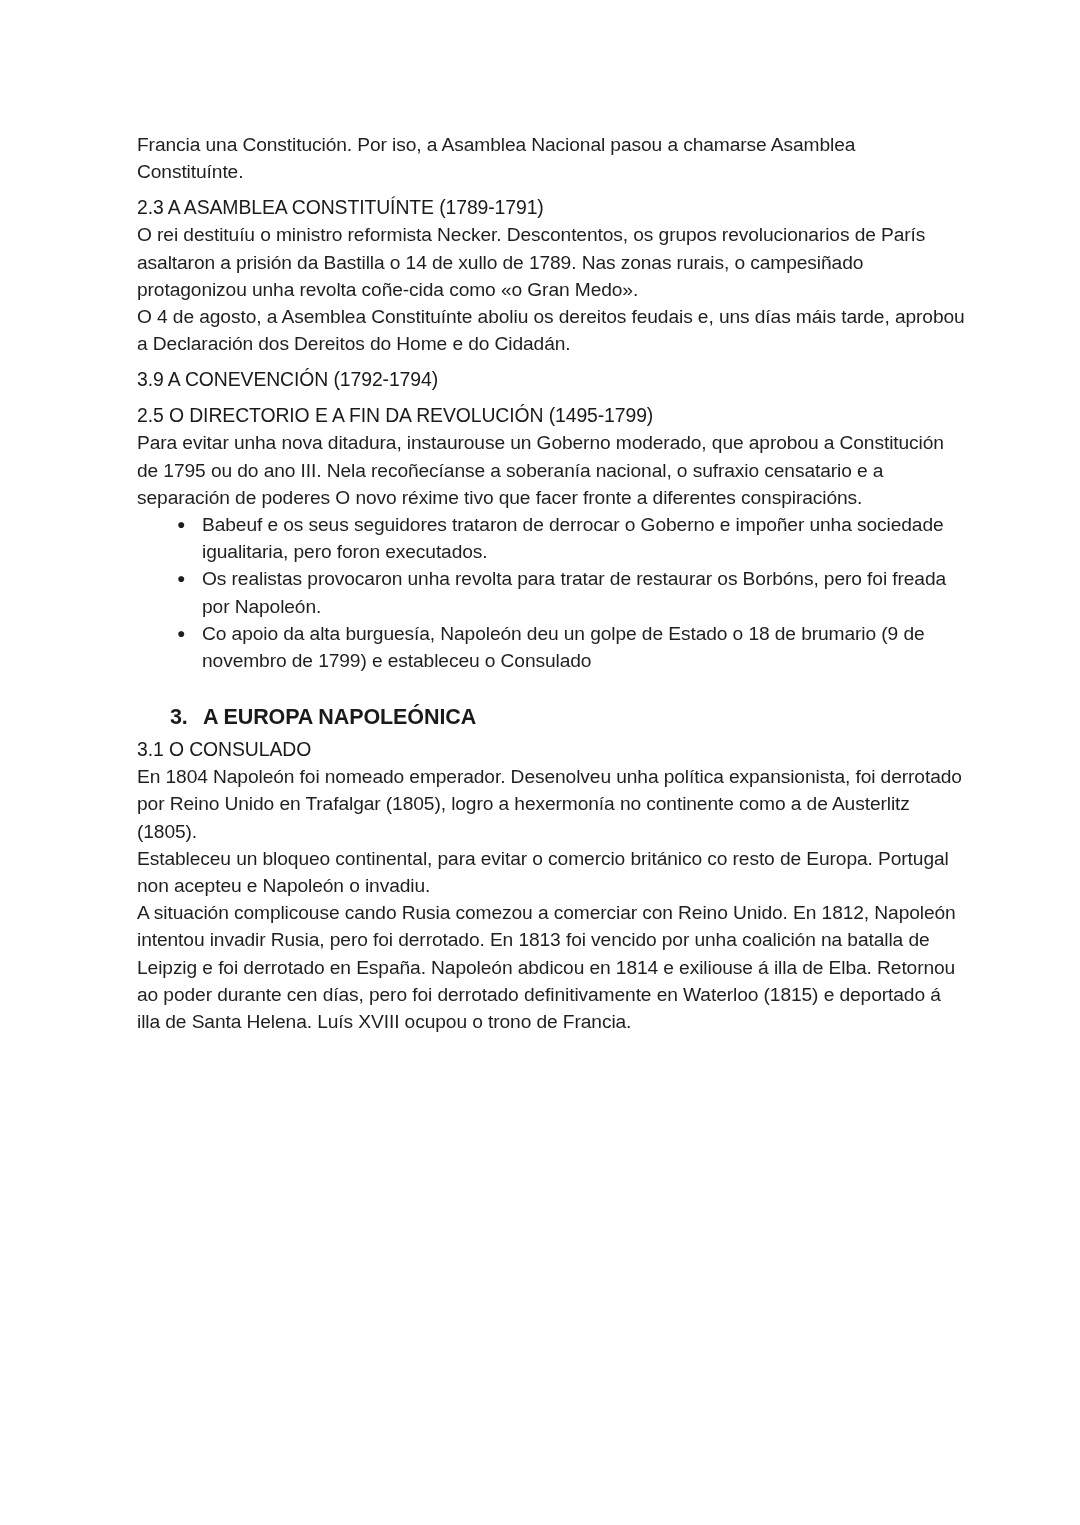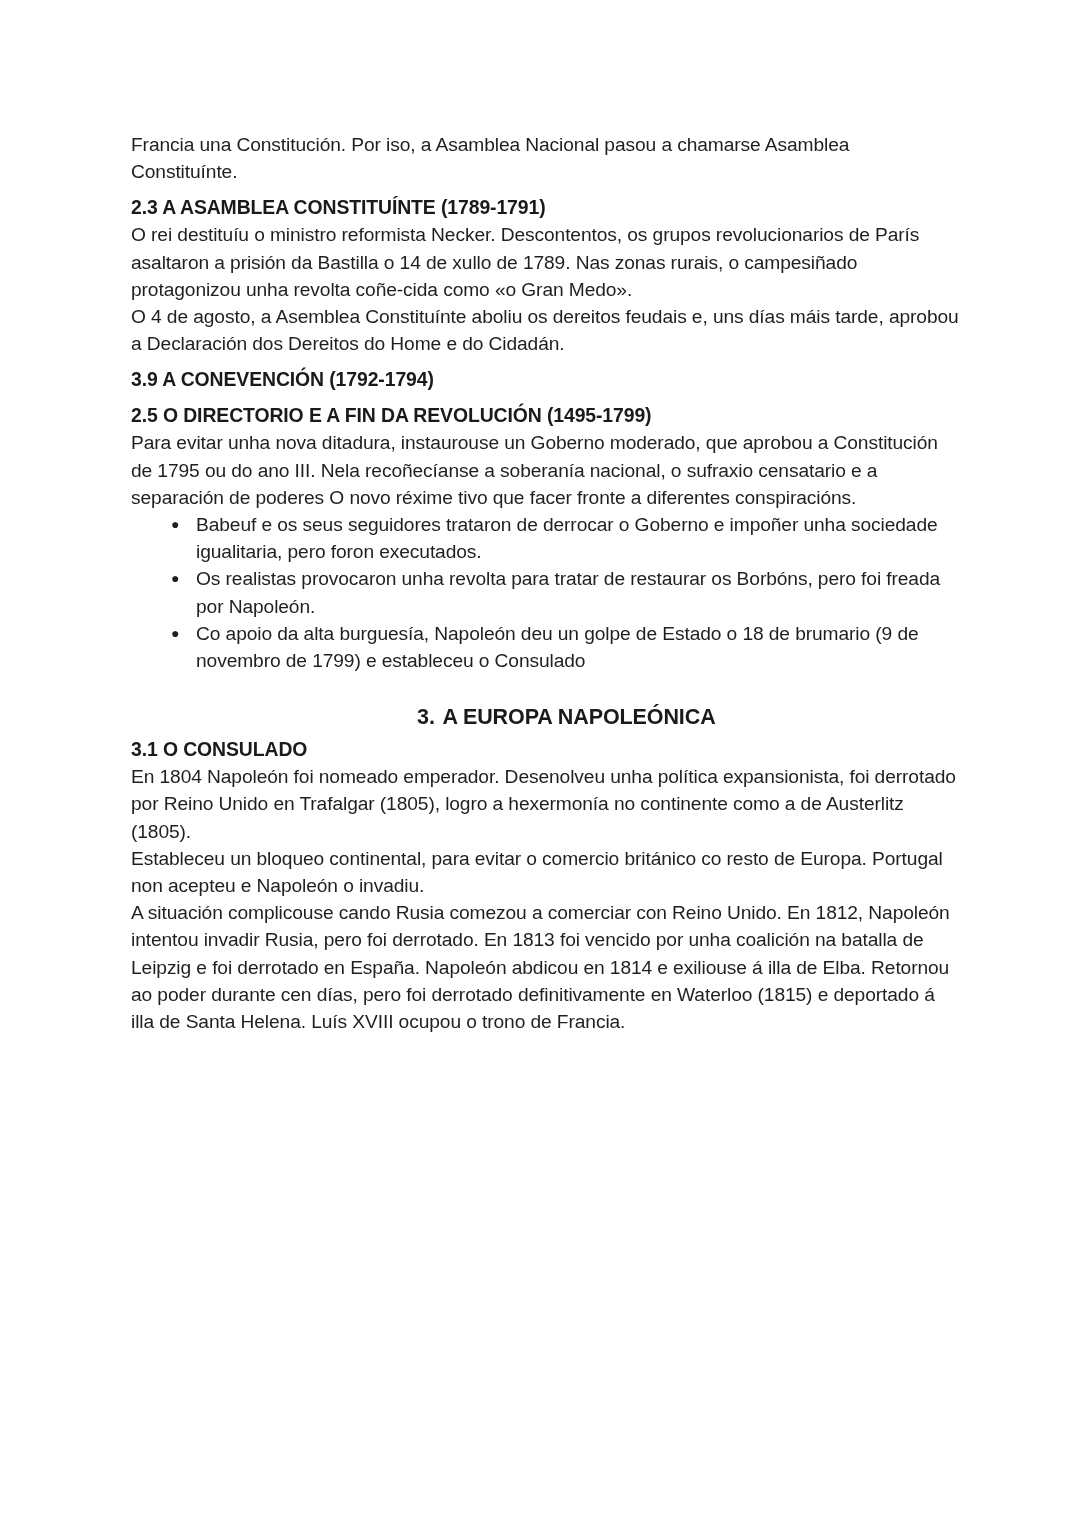--- a/index.html
+++ b/index.html
@@ -2,32 +2,32 @@
 <html><head>
 <meta charset="utf-8">
 <style>
   html, body { margin: 0; padding: 0; background: #ffffff; }
   body {
     width: 1080px; height: 1525px; position: relative; overflow: hidden;
     font-family: "Liberation Sans", "DejaVu Sans", sans-serif;
     color: #1f1f1f;
   }
   .page {
-    position: absolute; left: 131px; top: 131px; width: 830px;
+    position: absolute; left: 137px; top: 131px; width: 830px;
     font-size: 19.2px; line-height: 27.2px;
     letter-spacing: -0.1px;
   }
   p { margin: 0; }
   .h3 {
-    font-weight: bold; font-size: 19.4px; line-height: 27px;
+    font-weight: normal; font-size: 19.4px; line-height: 27px;
     margin-top: 9px; color: #1a1a1a;
   }
   .h2 {
     font-weight: bold; font-size: 21.5px; line-height: 30px;
-    margin-top: 28px; margin-bottom: 4px; padding-left: 33px; color: #1a1a1a; text-align: center;
+    margin-top: 28px; margin-bottom: 4px; padding-left: 33px; color: #1a1a1a;
   }
   .h2 .num { display: inline-block; width: 33px; }
   ul { list-style: none; margin: 0; padding: 0; }
   li { position: relative; padding-left: 65px; }
   li .bullet {
     position: absolute; left: 40px; top: 0; font-size: 14px;
   }
 </style>
 </head>
 <body>

